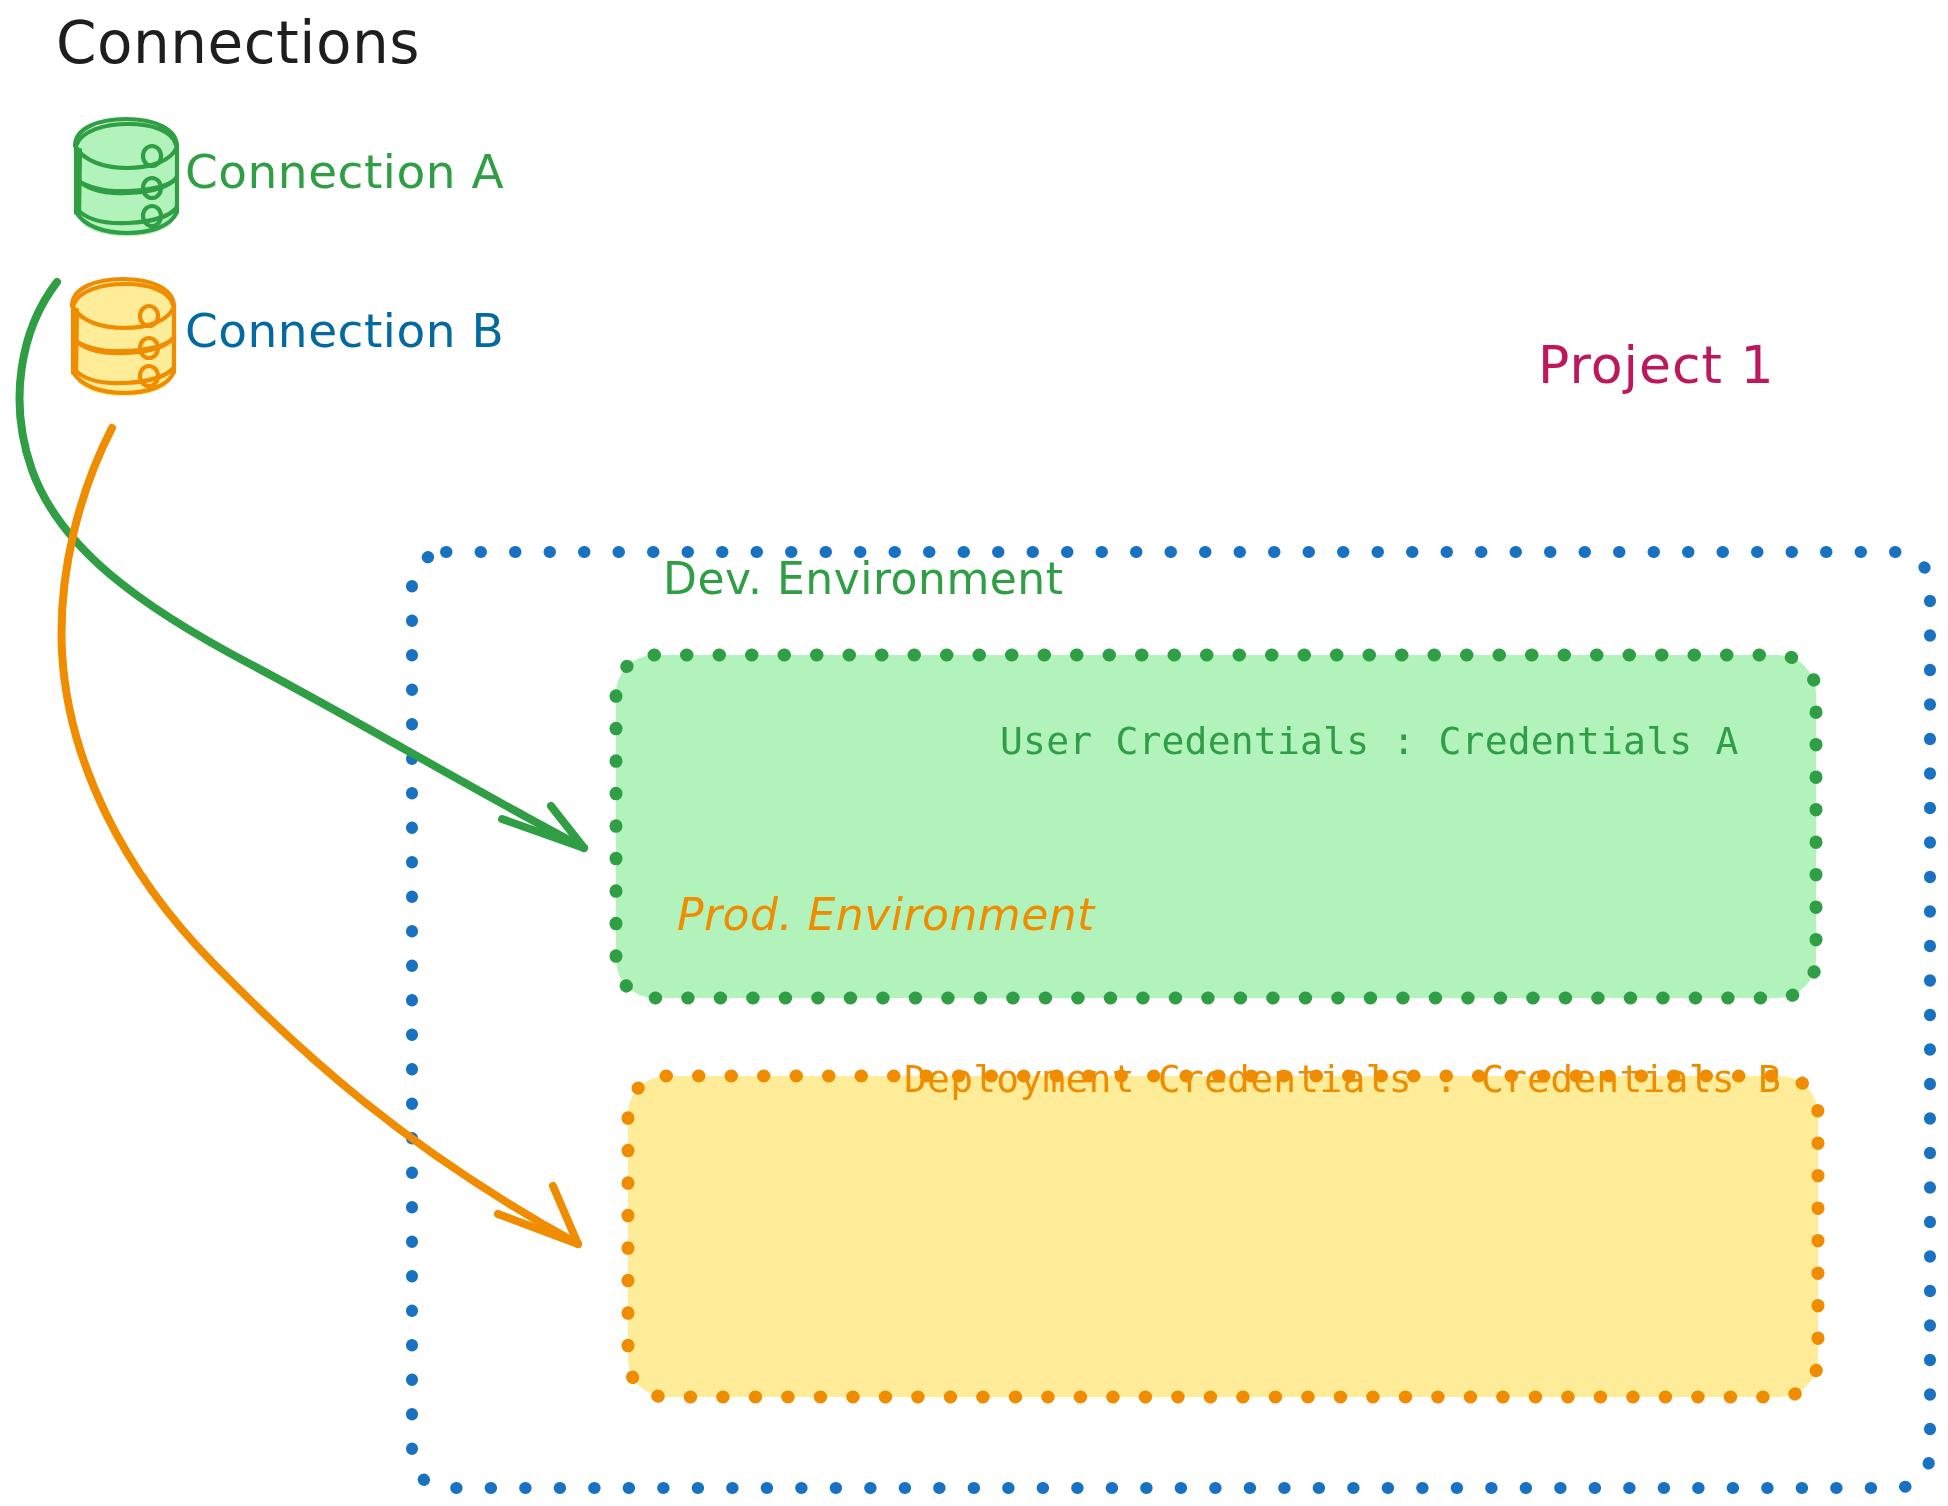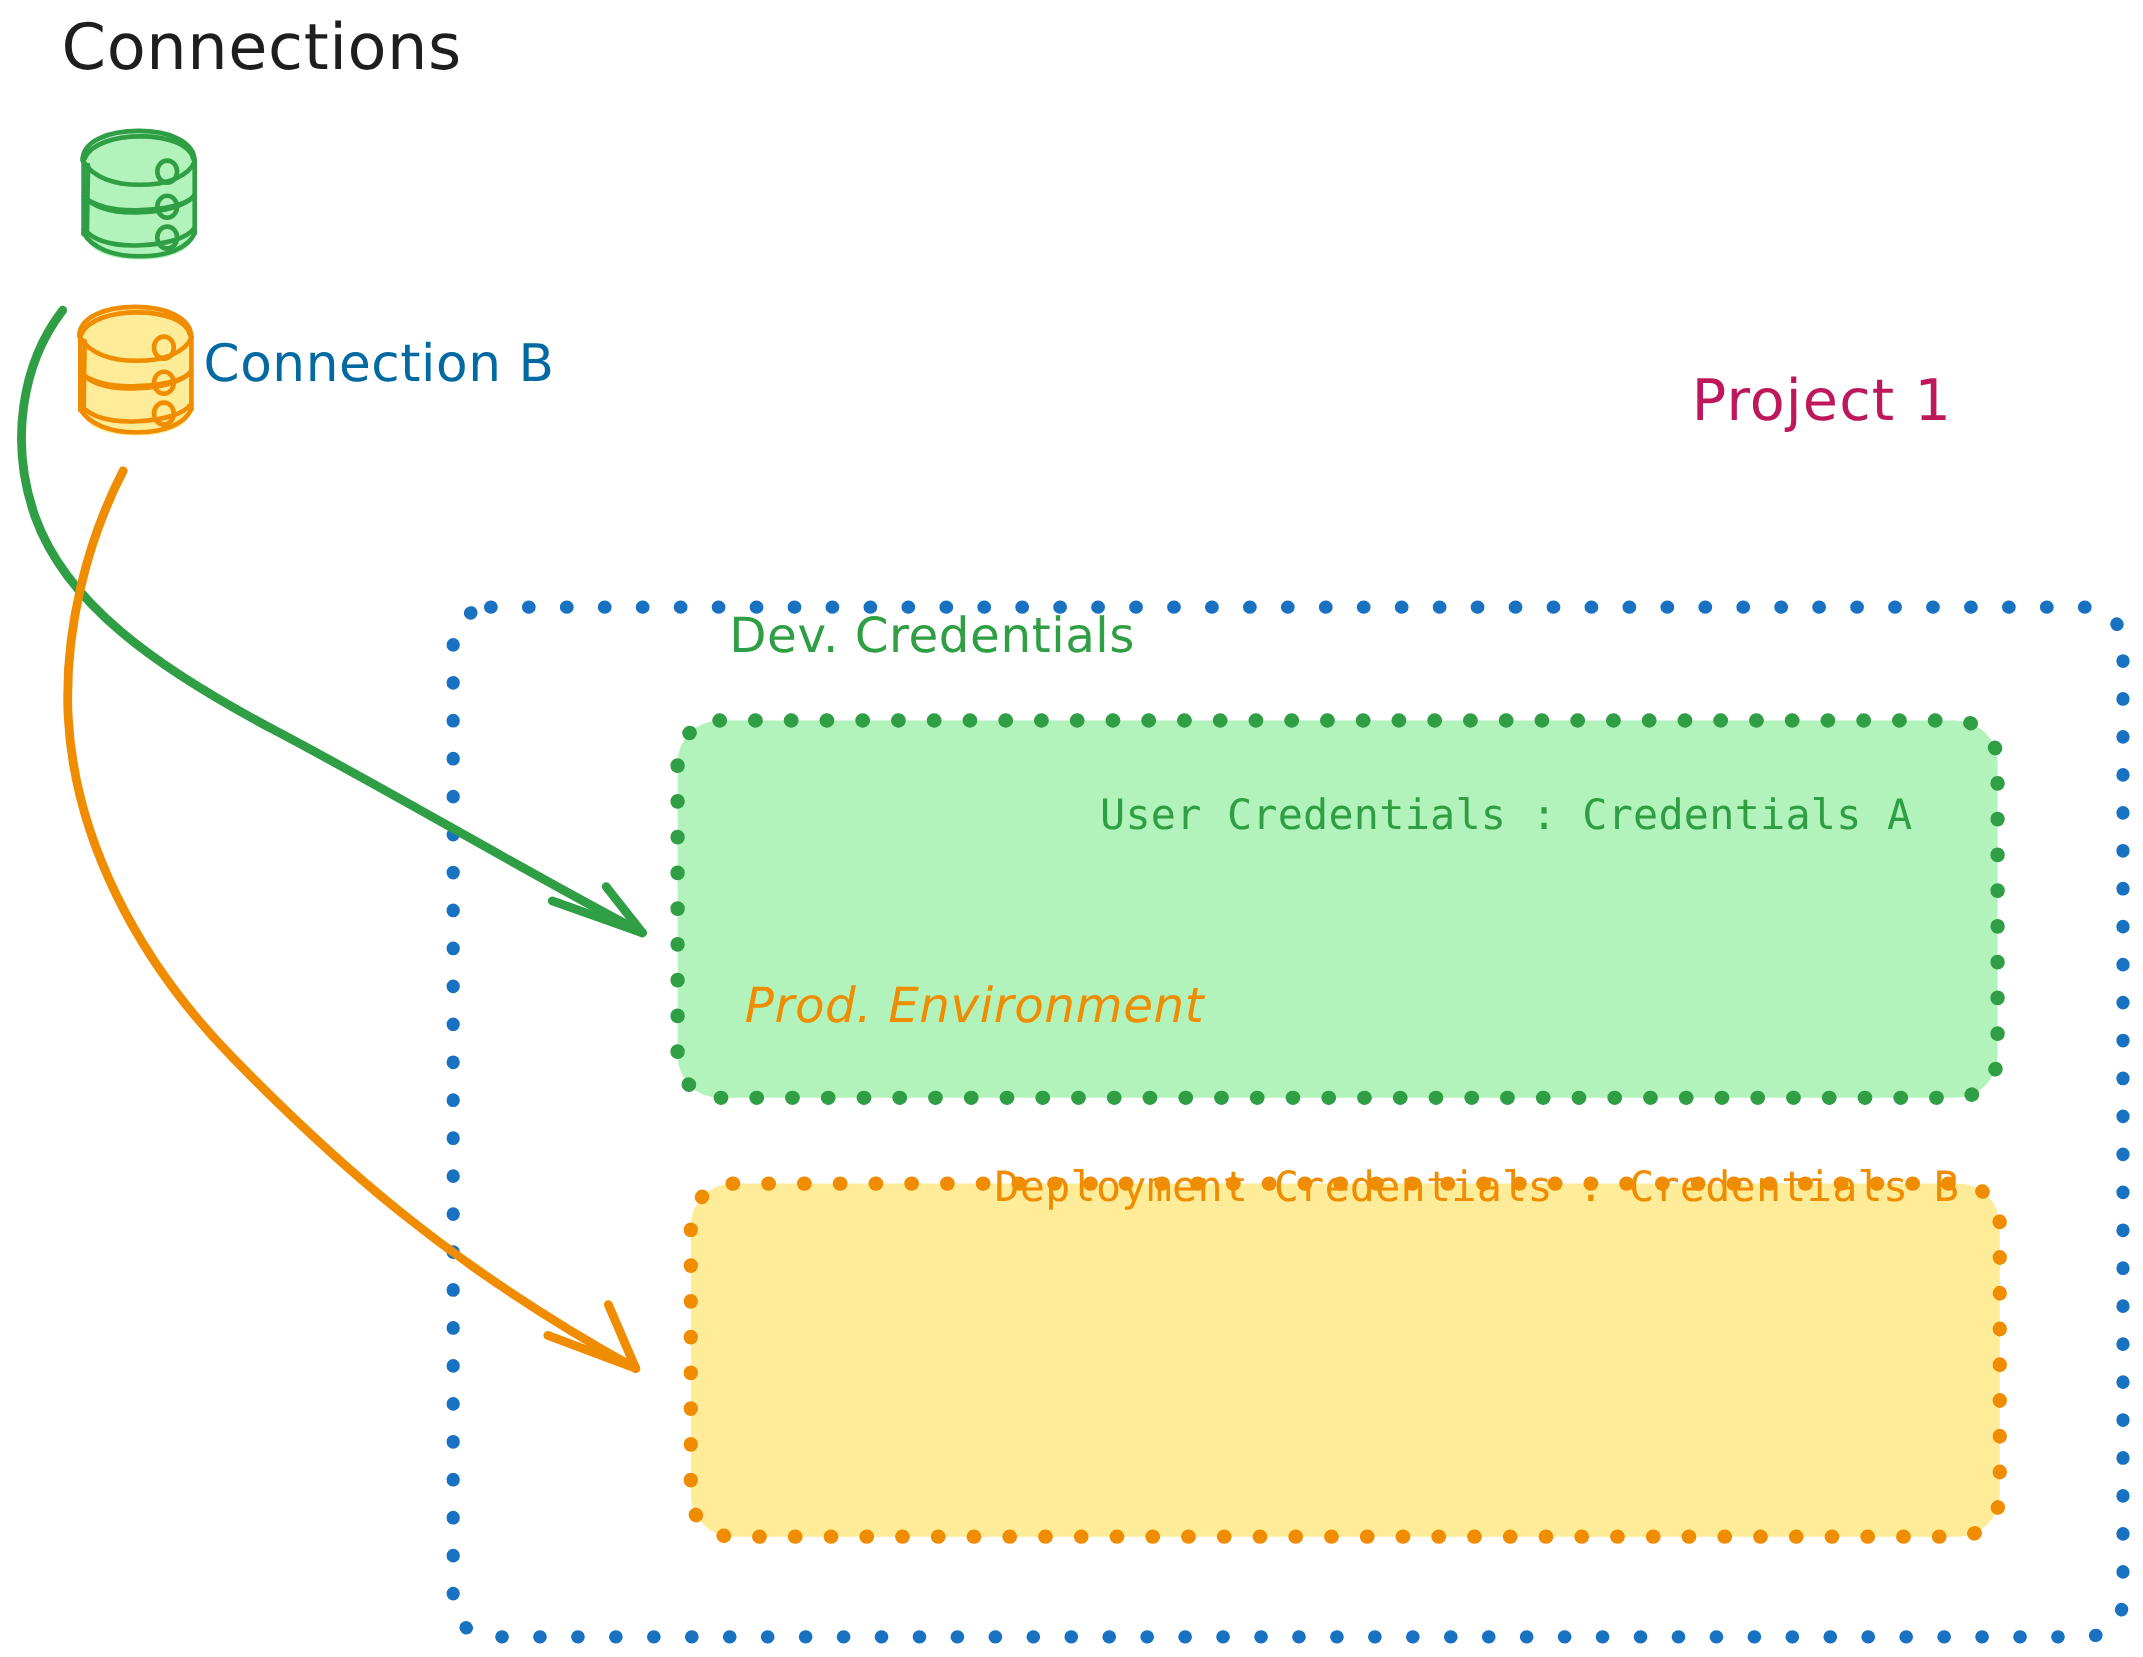--- a/index.html
+++ b/index.html
@@ -175,25 +175,26 @@
                C80 490 58 572 62 652
                C68 762 124 872 212 962
                C300 1052 404 1148 578 1244" fill="none" stroke="#f08c00" stroke-width="8" stroke-linecap="round" stroke-linejoin="round"></path>
       <path d="M578 1244 L498 1214" fill="none" stroke="#f08c00" stroke-width="8" stroke-linecap="round"></path>
       <path d="M578 1244 L553 1186" fill="none" stroke="#f08c00" stroke-width="8" stroke-linecap="round"></path>
     </g>
   </svg>
 
   <div class="txt hand" id="title-connections">Connections</div>
 
+  <div class="txt hand" id="label-connection-a">Connection A</div>
 
   <div class="txt hand" id="label-connection-b">Connection B</div>
 
   <div class="txt hand" id="label-project-1">Project 1</div>
 
-  <div class="txt hand" id="label-dev-env">Dev. Credentials</div>
+  <div class="txt hand" id="label-dev-env">Dev. Environment</div>
 
   <div class="txt hand" id="label-prod-env">Prod. Environment</div>
 
   <div class="txt mono" id="text-user-credentials">User Credentials : Credentials A</div>
 
   <div class="txt mono" id="text-deployment-credentials">Deployment Credentials : Credentials B</div>
 </div>
 
 </body></html>

